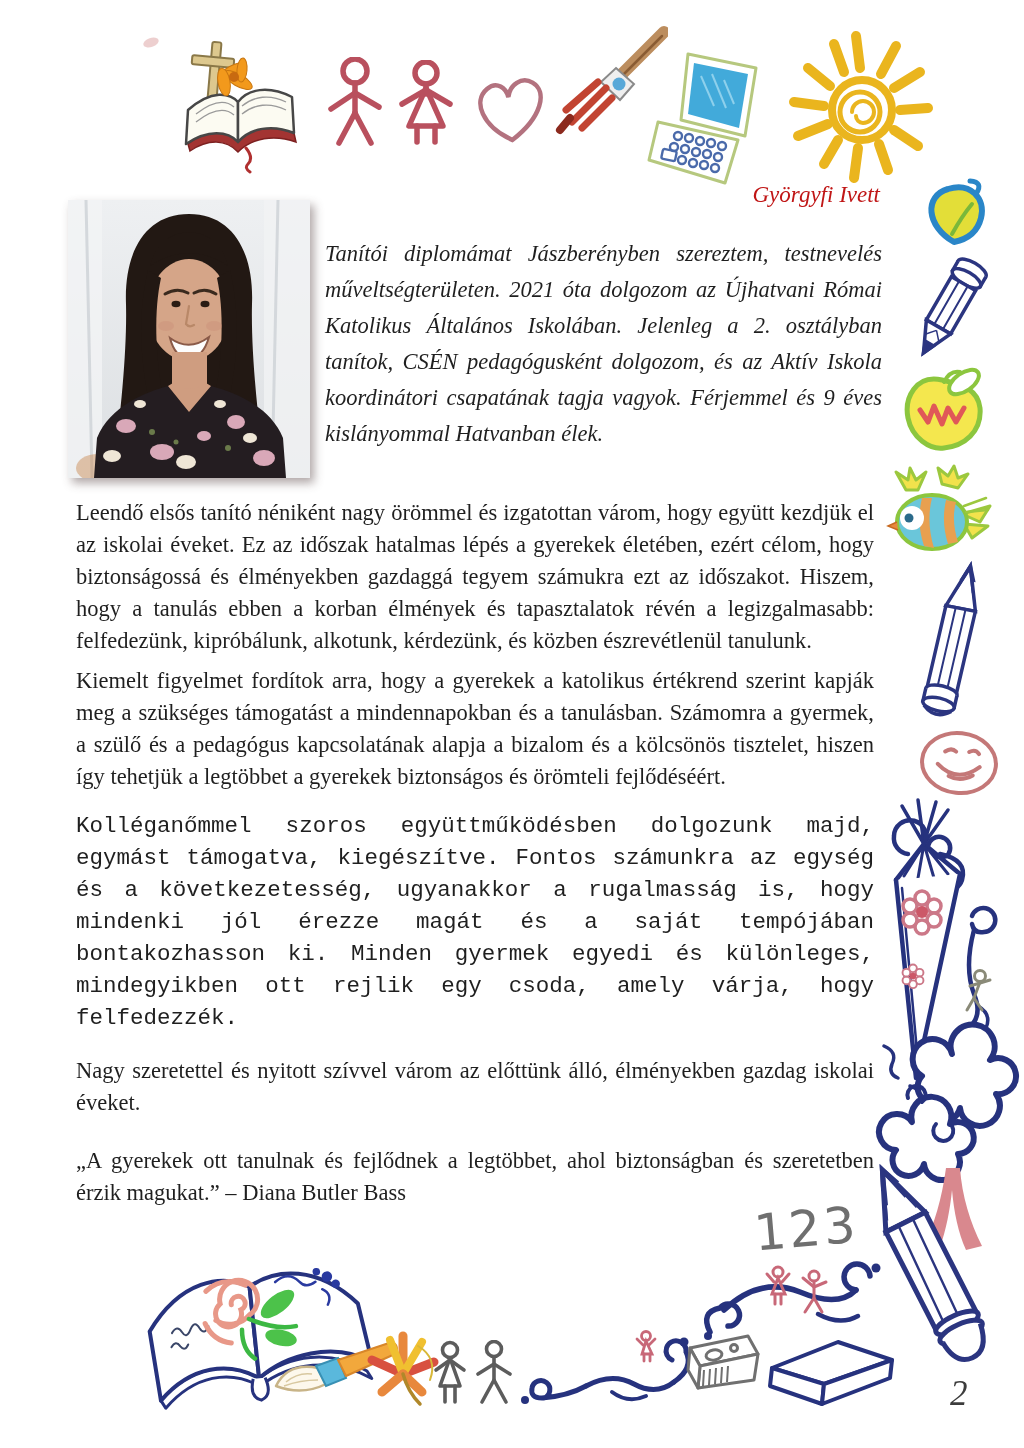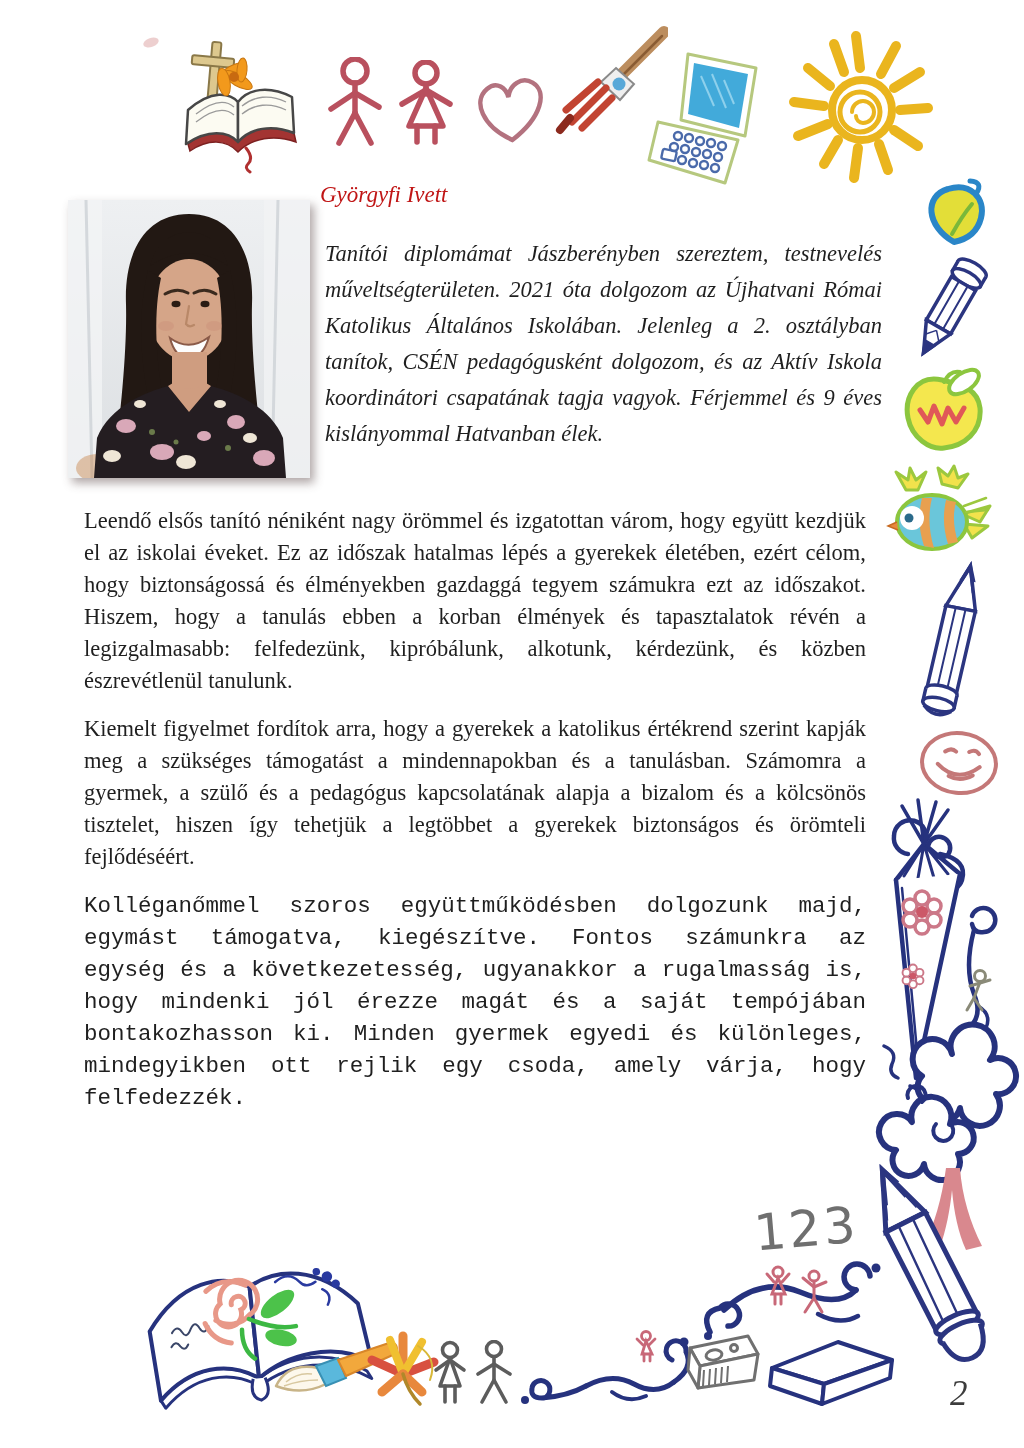--- a/index.html
+++ b/index.html
@@ -1,28 +1,28 @@
 <!DOCTYPE html>
 <html><head>
 <meta charset="utf-8">
 <style>
   html,body{margin:0;padding:0;background:#888;}
   .page{position:relative;width:1024px;height:1448px;background:#ffffff;overflow:hidden;
         font-family:"Liberation Serif", serif;margin:0 auto;}
   .deco{position:absolute;}
   .deco svg{display:block;width:100%;height:100%;}
-  .title{position:absolute;left:320px;top:182px;width:560px;text-align:left;
+  .title{position:absolute;left:320px;top:182px;width:560px;text-align:right;
          font-style:italic;font-size:23px;font-weight:500;color:#c01616;}
   .photo{position:absolute;left:68px;top:200px;width:242px;height:278px;
          box-shadow:4px 5px 9px rgba(80,60,60,.45);background:#e8eaec;}
   .photo svg{display:block;width:100%;height:100%;}
   .intro{position:absolute;left:325px;top:236px;width:557px;font-size:22.5px;
          line-height:36px;text-align:justify;color:#1f1f1f;font-style:italic;}
   .bodytext{position:absolute;left:68px;top:489px;width:814px;color:#1f1f1f;}
-  .bodytext p{margin:16px;font-size:22.5px;line-height:32px;text-align:justify;}
+  .bodytext p{margin:8px;font-size:22.5px;line-height:32px;text-align:justify;}
   .bodytext p.gap{margin-top:17px;font-family:Liberation Mono, monospace;}
   .bodytext p.gap2{margin-top:21px;}
   .bodytext p.gap3{margin-top:26px;}
   .numbers{position:absolute;left:754px;top:1200px;font-family:"DejaVu Sans",sans-serif;
            font-size:50px;color:#6f6f6f;letter-spacing:3px;transform:rotate(-5deg);}
   .pagenum{position:absolute;left:950px;top:1374px;font-style:italic;
            font-size:35px;color:#3c3c3c;}
   .smudge{position:absolute;left:143px;top:38px;width:16px;height:9px;border-radius:50%;
           background:#e9c3c3;opacity:.8;transform:rotate(-18deg);}
 </style>
@@ -214,20 +214,22 @@
         </g>
     </svg>
   </div>
 
   <div class="intro">Tanítói diplomámat Jászberényben szereztem, testnevelés műveltségterületen. 2021 óta dolgozom az Újhatvani Római Katolikus Általános Iskolában. Jelenleg a 2. osztályban tanítok, CSÉN pedagógusként dolgozom, és az Aktív Iskola koordinátori csapatának tagja vagyok. Férjemmel és 9 éves kislányommal Hatvanban élek.</div>
 
   <div class="bodytext">
     <p>Leendő elsős tanító néniként nagy örömmel és izgatottan várom, hogy együtt kezdjük el az iskolai éveket. Ez az időszak hatalmas lépés a gyerekek életében, ezért célom, hogy biztonságossá és élményekben gazdaggá tegyem számukra ezt az időszakot. Hiszem, hogy a tanulás ebben a korban élmények és tapasztalatok révén a legizgalmasabb: felfedezünk, kipróbálunk, alkotunk, kérdezünk, és közben észrevétlenül tanulunk.</p>
     <p>Kiemelt figyelmet fordítok arra, hogy a gyerekek a katolikus értékrend szerint kapják meg a szükséges támogatást a mindennapokban és a tanulásban. Számomra a gyermek, a szülő és a pedagógus kapcsolatának alapja a bizalom és a kölcsönös tisztelet, hiszen így tehetjük a legtöbbet a gyerekek biztonságos és örömteli fejlődéséért.</p>
     <p class="gap">Kolléganőmmel szoros együttműködésben dolgozunk majd, egymást támogatva, kiegészítve. Fontos számunkra az egység és a következetesség, ugyanakkor a rugalmasság is, hogy mindenki jól érezze magát és a saját tempójában bontakozhasson ki.  Minden gyermek egyedi és különleges, mindegyikben ott rejlik egy csoda, amely várja, hogy felfedezzék.</p>
+    <p class="gap2">Nagy szeretettel és nyitott szívvel várom az előttünk álló, élményekben gazdag iskolai éveket.</p>
+    <p class="gap3">„A gyerekek ott tanulnak és fejlődnek a legtöbbet, ahol biztonságban és szeretetben érzik magukat.” – Diana Butler Bass</p>
   </div>
 
   <div class="deco" style="left:918px;top:176px;width:76px;height:74px">
     <svg viewBox="0 0 76 74">
       <path d="M36 66 C8 50 6 20 30 13 C52 6 68 22 63 42 C59 58 46 64 36 66 Z" fill="#e3de38" stroke="#2a86c8" stroke-width="6" stroke-linejoin="round"></path>
       <path d="M58 18 Q66 6 52 5" fill="none" stroke="#2a86c8" stroke-width="5" stroke-linecap="round"></path>
       <path d="M34 58 Q44 40 54 28" fill="none" stroke="#7ab83a" stroke-width="4" stroke-linecap="round"></path>
     </svg>
   </div>
 

